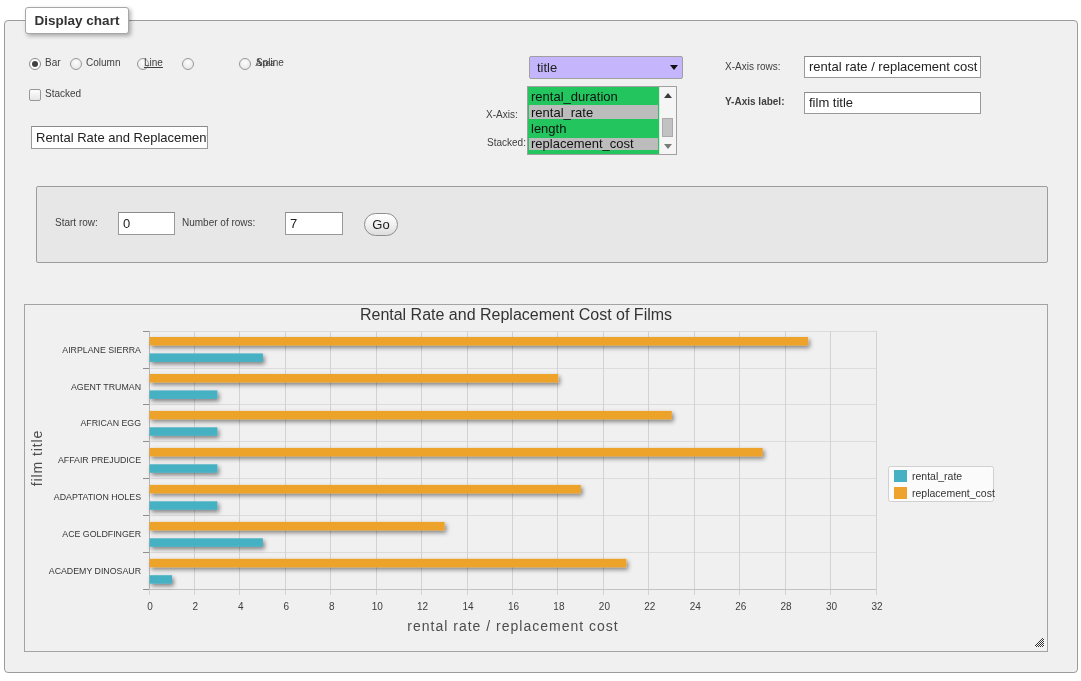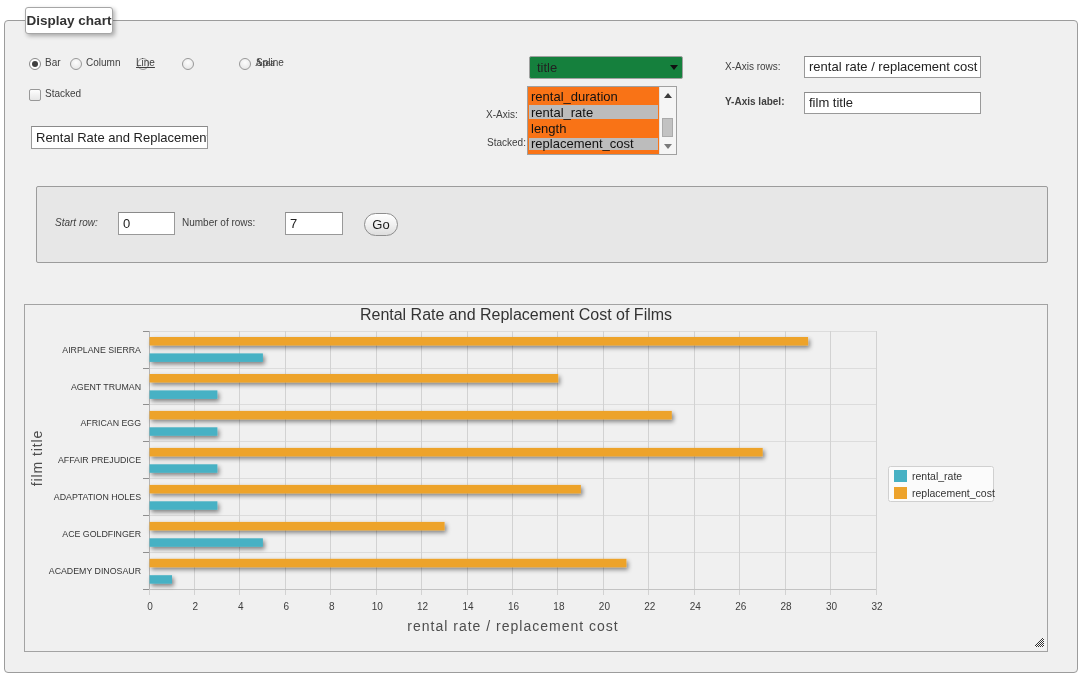--- a/index.html
+++ b/index.html
@@ -1,58 +1,58 @@
 <!DOCTYPE html>
 <html><head>
 <meta charset="utf-8">
 <style>
   html,body{margin:0;padding:0;background:#fff;}
   body{width:1081px;height:681px;position:relative;font-family:"Liberation Sans",sans-serif;overflow:hidden;}
   .abs{position:absolute;}
   .fs{left:4px;top:20px;width:1074px;height:653px;border:1px solid #9c9c9c;border-radius:4px;background:#f0f0f0;box-sizing:border-box;}
-  .legendbox{left:25px;top:7px;width:88px;height:27px;background:#fff;border:1px solid #a6a6a6;border-radius:3px;box-shadow:2px 2px 4px rgba(0,0,0,.3);box-sizing:border-box;line-height:25px;text-align:center;font-size:13.5px;font-weight:bold;color:#333;}
+  .legendbox{left:25px;top:7px;width:104px;height:27px;background:#fff;border:1px solid #a6a6a6;border-radius:3px;box-shadow:2px 2px 4px rgba(0,0,0,.3);box-sizing:border-box;line-height:25px;text-align:center;font-size:13.5px;font-weight:bold;color:#333;}
   .lab{font-size:10px;color:#404040;white-space:nowrap;}
   .rad{width:12px;height:12px;border:1px solid #989898;border-radius:50%;background:radial-gradient(circle at 50% 35%, #fdfdfd, #e2e2e2);box-sizing:border-box;}
   .rad.sel{background:#fff;border-color:#8a8a8a;}
   .rad.sel::after{content:"";position:absolute;left:2px;top:2px;width:6px;height:6px;border-radius:50%;background:#404040;}
   .chk{width:12px;height:12px;border:1px solid #989898;border-radius:2px;background:linear-gradient(180deg,#fdfdfd,#e6e6e6);box-sizing:border-box;}
   .inp{background:#fff;border:1px solid #999;border-top-color:#8a8a8a;box-sizing:border-box;font-size:13px;color:#222;line-height:21px;padding:0 0 0 4px;white-space:nowrap;overflow:hidden;}
-  .selbox{background:#15803d;border:1px solid #a0a0a0;border-radius:2px;box-sizing:border-box;}
+  .selbox{background:#c4b5fd;border:1px solid #a0a0a0;border-radius:2px;box-sizing:border-box;}
   .startbox{left:36px;top:186px;width:1012px;height:77px;border:1px solid #9c9c9c;border-radius:2px;background:#e7e7e7;box-sizing:border-box;}
   .gobtn{left:364px;top:213px;width:34px;height:23px;border:1px solid #8e8e8e;border-radius:11.5px;background:linear-gradient(180deg,#ffffff 0%,#f1f1f1 50%,#dddddd 100%);box-sizing:border-box;text-align:center;line-height:21px;font-size:13px;color:#1a1a1a;}
   .chartbox{left:24px;top:304px;width:1024px;height:348px;border:1px solid #a3a3a3;background:#f0f0f0;box-sizing:border-box;}
 </style>
 </head>
 <body>
   <div class="abs fs"></div>
   <div class="abs legendbox">Display chart</div>
 
   <div class="abs rad sel" style="left:29px;top:58px;"></div>
   <div class="abs lab" style="left:45px;top:57px;">Bar</div>
   <div class="abs rad" style="left:70px;top:58px;"></div>
   <div class="abs lab" style="left:86px;top:57px;">Column</div>
   <div class="abs rad" style="left:137px;top:58px;"></div>
-  <div class="abs lab" style="left:136px;top:57px;text-decoration:underline;">Line</div>
+  <div class="abs lab" style="left:144px;top:57px;text-decoration:underline;">Line</div>
   <div class="abs rad" style="left:182px;top:58px;"></div>
   <div class="abs lab" style="left:208px;top:57px;margin-left:48px;">Spline</div>
   <div class="abs rad" style="left:239px;top:58px;"></div>
   <div class="abs lab" style="left:255px;top:57px;font-family:Liberation Serif, serif;">Area</div>
 
   <div class="abs chk" style="left:29px;top:89px;"></div>
   <div class="abs lab" style="left:45px;top:88px;">Stacked</div>
 
   <div class="abs inp" style="left:31px;top:126px;width:177px;height:23px;line-height:21px;">Rental Rate and Replacement Cost of Films</div>
 
   <div class="abs lab" style="left:486px;top:61px;margin-top:48px;">X-Axis:</div>
   <div class="abs selbox" style="left:529px;top:56px;width:154px;height:23px;">
     <span class="abs" style="left:7px;top:3px;font-size:13px;color:#222;">title</span>
     <span class="abs" style="left:140px;top:8px;width:0;height:0;border-left:4px solid transparent;border-right:4px solid transparent;border-top:5px solid #111;"></span>
   </div>
 
-  <div class="abs" id="listbox" style="left:527px;top:86px;width:150px;height:69px;background:#f97316;border:1px solid #a0a0a0;box-sizing:border-box;overflow:hidden;">
+  <div class="abs" id="listbox" style="left:527px;top:86px;width:150px;height:69px;background:#22c55e;border:1px solid #a0a0a0;box-sizing:border-box;overflow:hidden;">
     <div style="position:absolute;left:1px;top:17.8px;width:129px;height:14.4px;background:#bcbcbc;"></div>
     <div style="position:absolute;left:1px;top:51px;width:129px;height:11.7px;background:#bcbcbc;"></div>
     <div style="position:absolute;left:3px;top:1.5px;width:128px;height:16.3px;font-size:13px;line-height:16.3px;color:#111;">rental_duration</div>
     <div style="position:absolute;left:3px;top:17.8px;width:128px;height:16.3px;font-size:13px;line-height:16.3px;color:#111;">rental_rate</div>
     <div style="position:absolute;left:3px;top:34.1px;width:128px;height:16.3px;font-size:13px;line-height:16.3px;color:#111;">length</div>
     <div style="position:absolute;left:3px;top:49px;width:128px;height:16.3px;font-size:13px;line-height:16.3px;color:#111;">replacement_cost</div>
 
     <div style="position:absolute;right:0;top:0;width:16px;height:67px;background:#f5f5f5;border-left:1px solid #e2e2e2;">
       <span style="position:absolute;left:4px;top:6px;width:0;height:0;border-left:4px solid transparent;border-right:4px solid transparent;border-bottom:5px solid #3c3c3c;"></span>
       <span style="position:absolute;left:2px;top:31px;width:11px;height:19px;background:#c2c2c2;border:1px solid #aaa;box-sizing:border-box;"></span>
@@ -60,21 +60,21 @@
     </div>
   </div>
   <div class="abs lab" style="left:487px;top:137px;">Stacked:</div>
 
   <div class="abs lab" style="left:725px;top:61px;">X-Axis rows:</div>
   <div class="abs inp" style="left:804px;top:56px;width:177px;height:22px;line-height:20px;">rental rate / replacement cost</div>
   <div class="abs lab" style="left:725px;top:96px;font-weight:bold;">Y-Axis label:</div>
   <div class="abs inp" style="left:804px;top:92px;width:177px;height:22px;line-height:20px;">film title</div>
 
   <div class="abs startbox"></div>
-  <div class="abs lab" style="left:55px;top:217px;font-style:italic;">Start row:</div>
+  <div class="abs lab" style="left:55px;top:217px;">Start row:</div>
   <div class="abs inp" style="left:118px;top:212px;width:57px;height:23px;">0</div>
   <div class="abs lab" style="left:182px;top:217px;">Number of rows:</div>
   <div class="abs inp" style="left:285px;top:212px;width:58px;height:23px;">7</div>
   <div class="abs gobtn">Go</div>
 
   <div class="abs chartbox"></div>
   <svg class="abs" style="left:0;top:0;" width="1081" height="681" viewBox="0 0 1081 681">
     <defs>
       <filter id="sh" x="-30%" y="-60%" width="170%" height="260%">
         <feDropShadow dx="1.8" dy="2.4" stdDeviation="2.2" flood-color="#000" flood-opacity="0.46"></feDropShadow>

